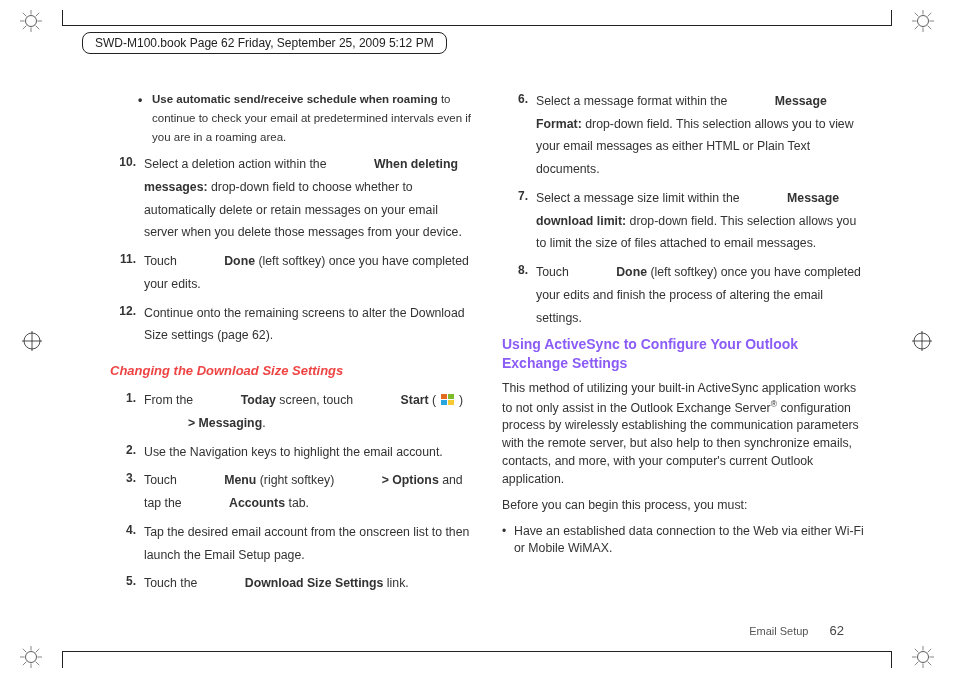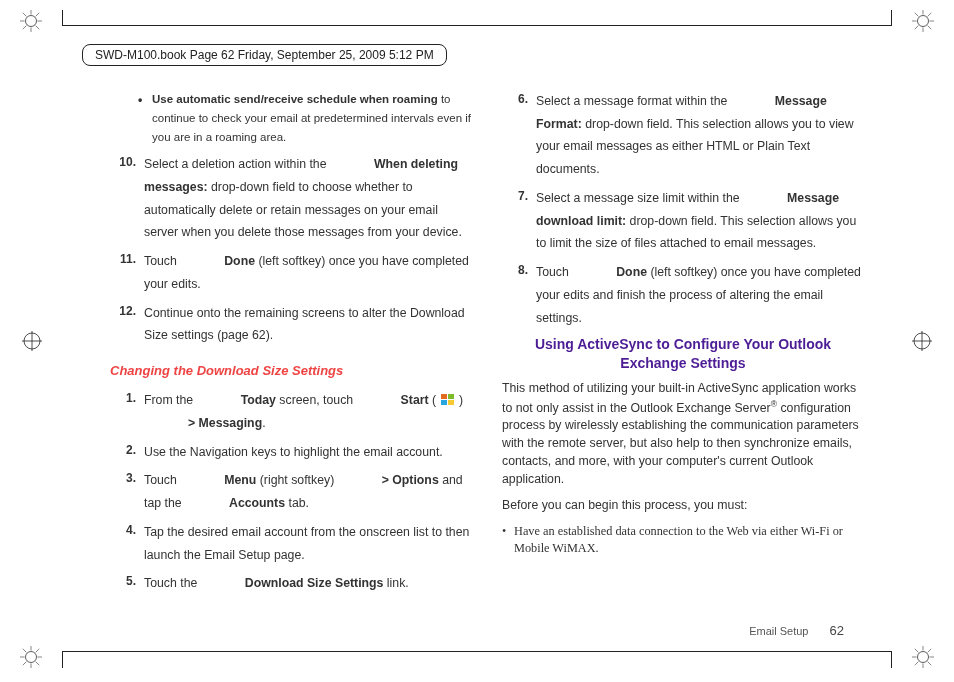--- a/index.html
+++ b/index.html
@@ -46,21 +46,21 @@
     position: absolute;
     width: 20px;
     height: 20px;
   }
   .reg-circle svg { width:100%; height:100%; }
   .reg-left { left: 22px; top: 50%; transform: translateY(-50%); }
   .reg-right { right: 22px; top: 50%; transform: translateY(-50%); }
 
   .book-header {
     position: absolute;
-    top: 44px;
+    top: 32px;
     left: 82px;
     font-size: 12px;
     color: #222;
     border: 0.7px solid #222;
     border-radius: 8px;
     padding: 3px 12px 3px 12px;
   }
 
   .page-content {
     position: absolute;
@@ -129,45 +129,43 @@
 
   
   .subhead-blue {
     color: #ef4444;
     font-weight: bold;
     font-style: italic;
     font-size: 13px;
     margin: 14px 0 8px 0;
   }
   .subhead-blue-plain {
-    color: #4c1d95;
+    color: #8b5cf6;
     font-weight: bold;
     font-size: 14px;
     margin: 4px 0 8px 0;
     font-family: Arial, Helvetica, sans-serif;
     line-height: 1.3;
-    text-align: center;
   }
 
   .body-block {
     margin-left: 0;
     line-height: 1.45;
     margin-bottom: 8px;
   }
   .body-block .superscript {
     vertical-align: super;
     font-size: 0.7em;
   }
 
   .bullet2 {
     position: relative;
     padding-left: 12px;
     line-height: 1.45;
     margin-bottom: 20px;
-    font-family: Liberation Serif, serif;
   }
   .bullet2::before {
     content: "•";
     position: absolute;
     left: 0;
     top: 0;
     font-size: 12px;
   }
 
   

